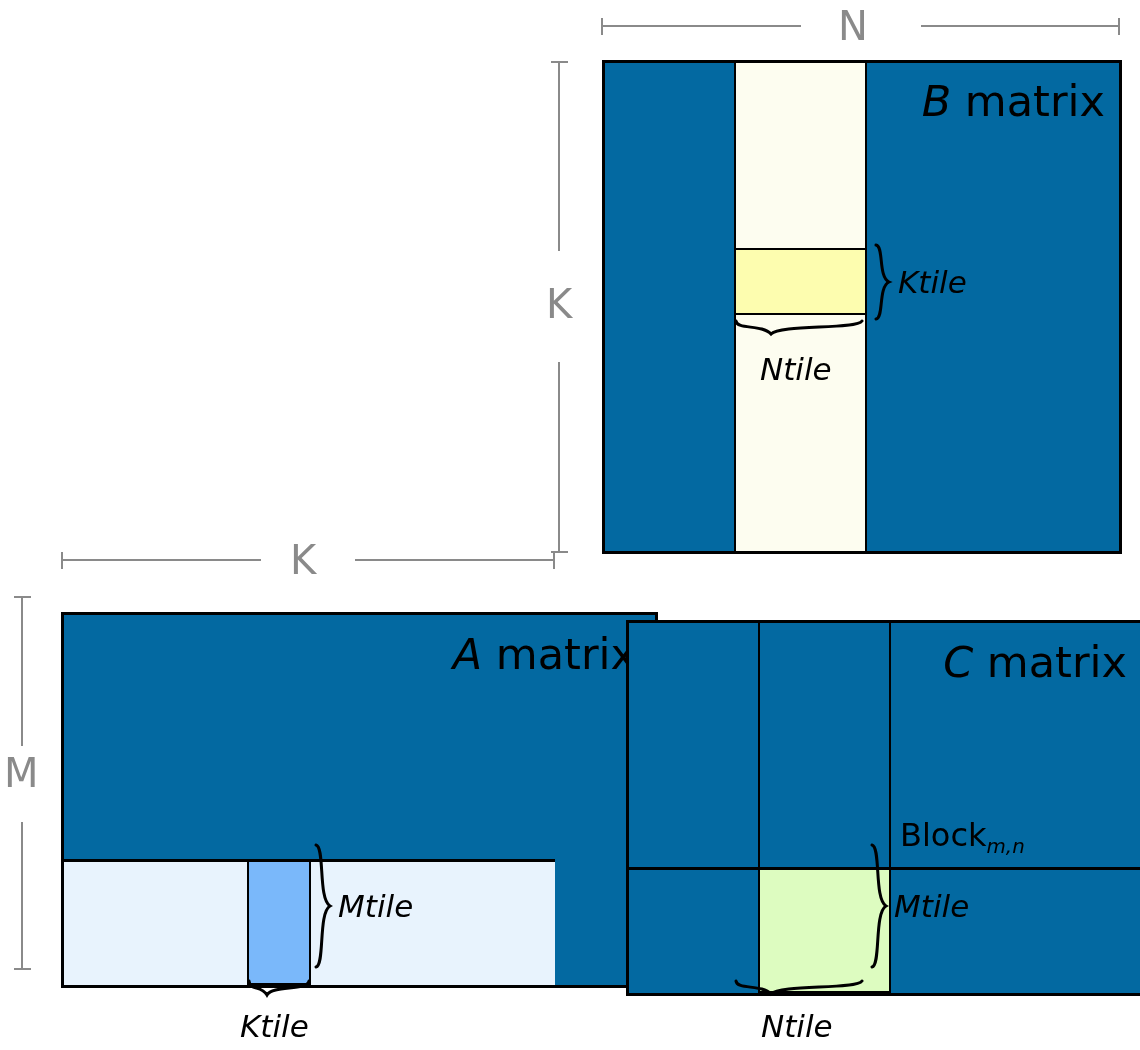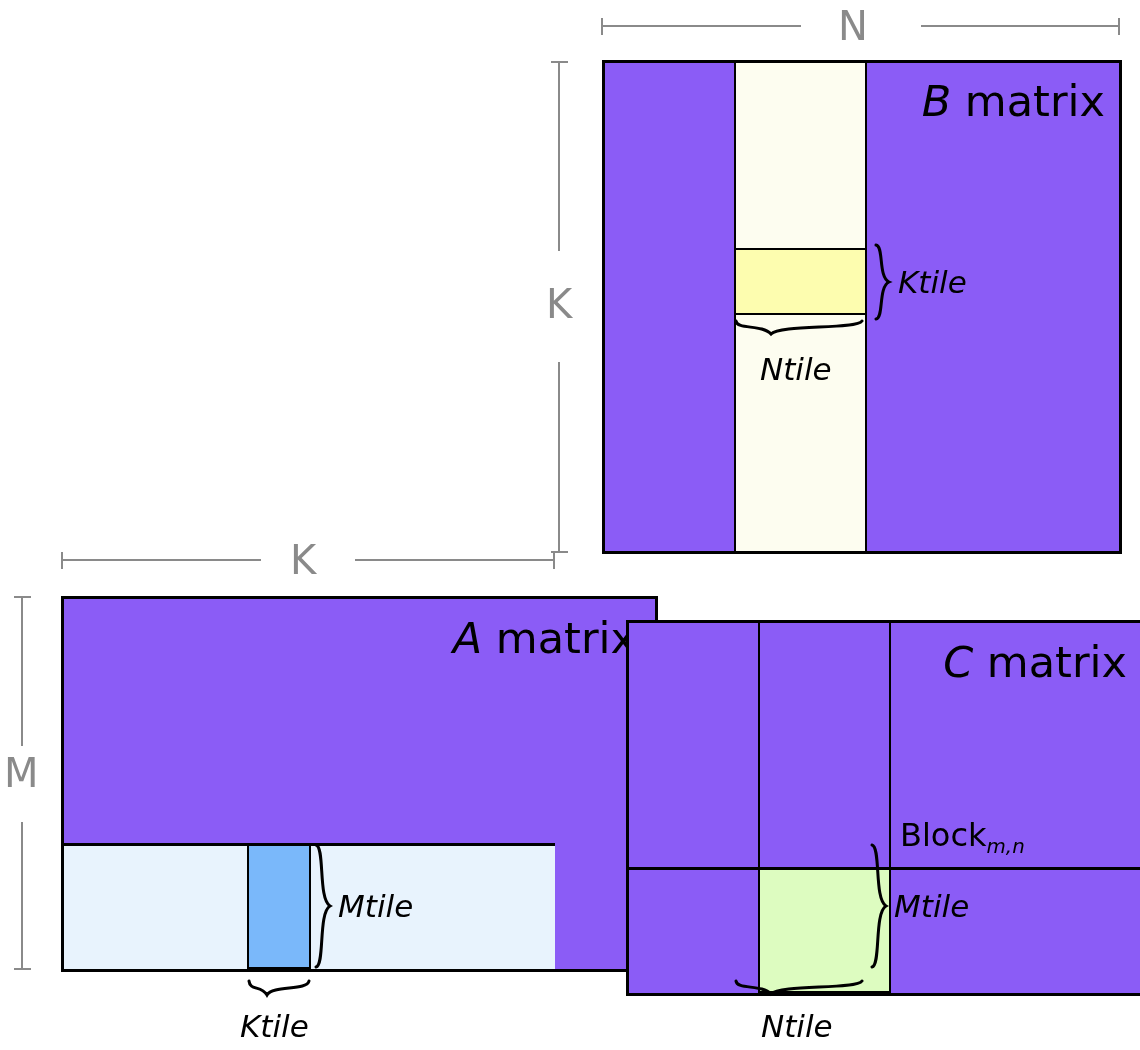--- a/index.html
+++ b/index.html
@@ -17,21 +17,21 @@
     height: 1050px;
     background: #ffffff;
     overflow: hidden;
   }
 
   
   .matrix {
     position: absolute;
     box-sizing: border-box;
     border: 3px solid #000000;
-    background: #8b5cf6;
+    background: #0369a1;
   }
   .mat-label {
     position: absolute;
     color: #000000;
     white-space: nowrap;
     font-size: 43px;
     line-height: 1;
   }
   .mat-label .it {
     font-style: italic;
@@ -160,21 +160,21 @@
   <div class="dim-label" style="left:290px; top:540px;">K</div>
   <div class="dim-h" style="left:355px; top:559px; width:200px;"></div>
   <div class="cap-v" style="left:553px; top:552px;"></div>
 
   <div class="cap-h" style="left:14px; top:596px;"></div>
   <div class="dim-v" style="left:21px; top:596px; height:150px;"></div>
   <div class="dim-label" style="left:4px; top:753px;">M</div>
   <div class="dim-v" style="left:21px; top:822px; height:148px;"></div>
   <div class="cap-h" style="left:14px; top:968px;"></div>
 
-  <div class="matrix" style="left:61px; top:596px; width:597px; height:376px;text-align:right;">
+  <div class="matrix" style="left:61px; top:612px; width:597px; height:376px;text-align:right;">
 
     <div class="band" style="left:0px; top:246px; width:491px; height:124px; background:#e8f3fd;"></div>
 
     <div class="hline" style="left:0px; top:244px; width:491px;"></div>
 
     <div class="tile" style="left:183px; top:245px; width:64px; height:125px; background:#7ab8fa;"></div>
 
     <div class="mat-label" style="right:19px; top:18px;">
       <span class="it">A</span><span> matrix</span>
     </div>

